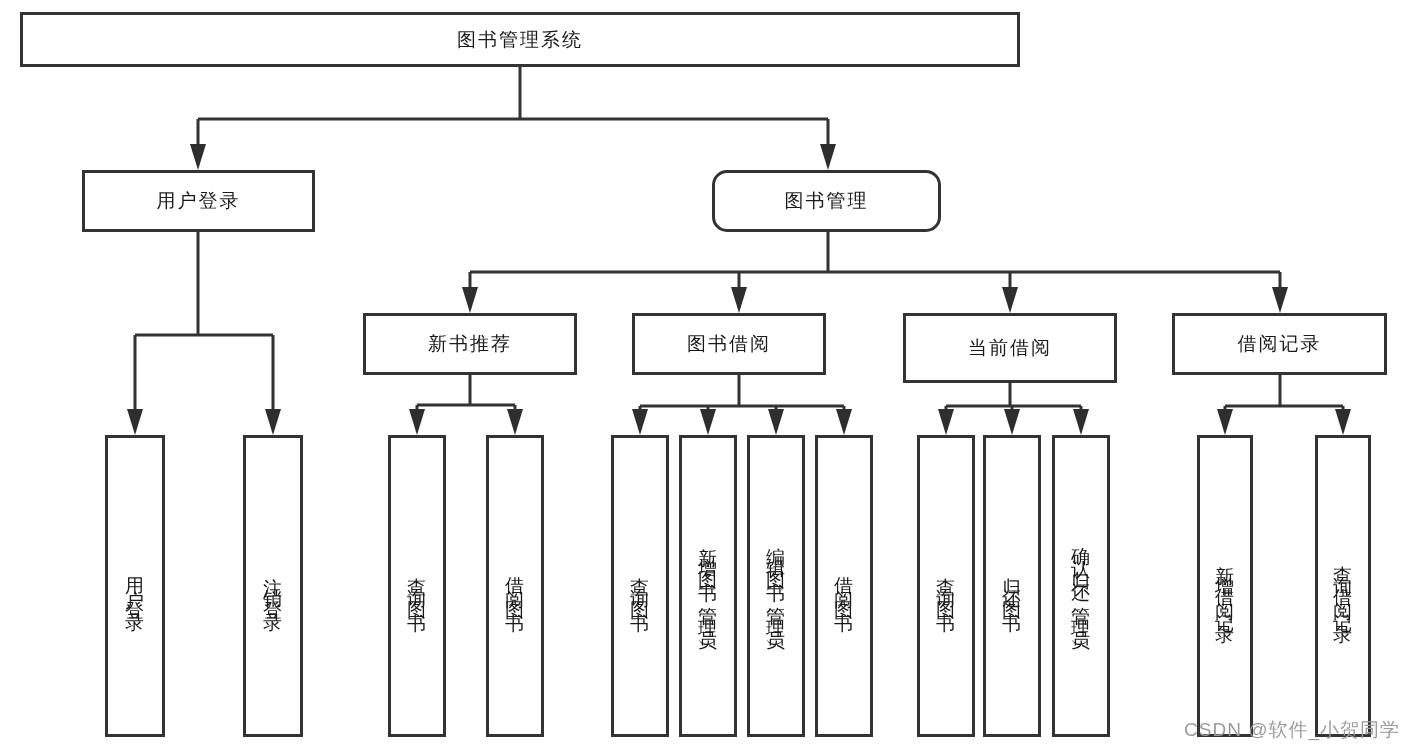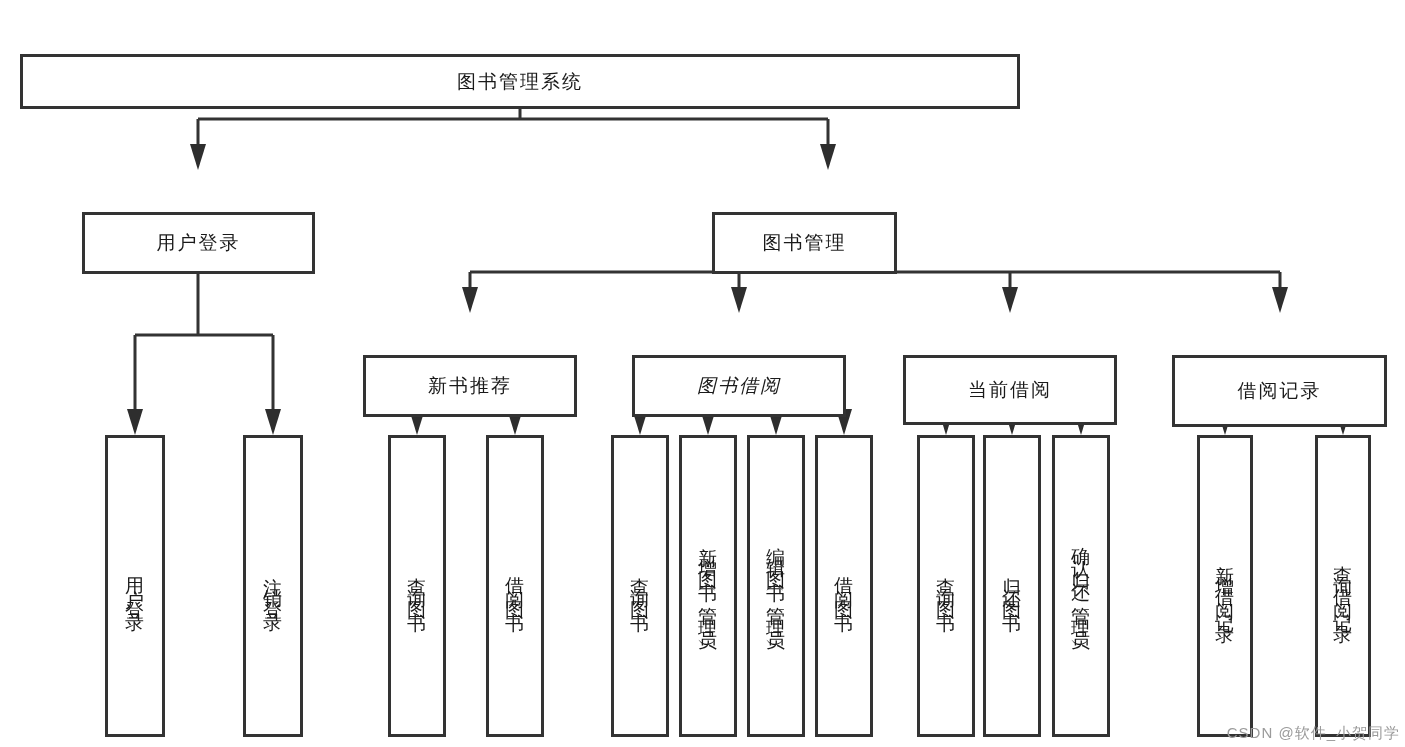--- a/index.html
+++ b/index.html
@@ -29,33 +29,32 @@
     background: #ffffff;
     color: #1a1a1a;
     display: flex;
     align-items: center;
     justify-content: center;
     font-size: 19px;
   }
   .h-box {
     letter-spacing: 2px;
     white-space: nowrap;
-    margin-top: 42px;
   }
   .v-box {
     writing-mode: vertical-rl;
     letter-spacing: 12px;
     line-height: 1;
   }
   .watermark {
     position: absolute;
     right: 5px;
     bottom: 4px;
     color: #9b9b9b;
-    font-size: 15px;
+    font-size: 19px;
     letter-spacing: 1px;
     white-space: nowrap;
   }
 </style>
 </head>
 <body>
 
 <div id="canvas">
 
   <svg id="connectors" viewBox="0 0 1405 747" xmlns="http://www.w3.org/2000/svg">
@@ -85,26 +84,26 @@
       <polygon points="1004,409 1020,409 1012,435"></polygon>
       <polygon points="1073,409 1089,409 1081,435"></polygon>
       <polygon points="1217,409 1233,409 1225,435"></polygon>
       <polygon points="1335,409 1351,409 1343,435"></polygon>
     </g>
   </svg>
 
   <div class="box h-box" style="left:20px; top:12px; width:1000px; height:55px;">图书管理系统</div>
 
   <div class="box h-box" style="left:82px; top:170px; width:233px; height:62px;">用户登录</div>
-  <div class="box h-box" style="left:712px; top:170px; width:185px; height:62px;">图书管理</div>
+  <div class="box h-box" style="left:712px; top:170px; width:229px; height:62px;border-radius:15px;">图书管理</div>
 
   <div class="box h-box" style="left:363px; top:313px; width:214px; height:62px;text-align:right;">新书推荐</div>
-  <div class="box h-box" style="left:632px; top:313px; width:214px; height:62px;font-style:italic;">图书借阅</div>
+  <div class="box h-box" style="left:632px; top:313px; width:194px; height:62px;">图书借阅</div>
   <div class="box h-box" style="left:903px; top:313px; width:214px; height:70px;">当前借阅</div>
-  <div class="box h-box" style="left:1172px; top:313px; width:215px; height:72px;">借阅记录</div>
+  <div class="box h-box" style="left:1172px; top:313px; width:215px; height:62px;">借阅记录</div>
 
   <div class="box v-box" style="left:105px; top:435px; width:60px; height:302px;">用户登录</div>
   <div class="box v-box" style="left:243px; top:435px; width:60px; height:302px;">注销登录</div>
 
   <div class="box v-box" style="left:388px; top:435px; width:58px; height:302px;">查询图书</div>
   <div class="box v-box" style="left:486px; top:435px; width:58px; height:302px;">借阅图书</div>
 
   <div class="box v-box" style="left:611px; top:435px; width:58px; height:302px;">查询图书</div>
   <div class="box v-box" style="left:679px; top:435px; width:58px; height:302px;">新增图书（管理员）</div>
   <div class="box v-box" style="left:747px; top:435px; width:58px; height:302px;">编辑图书（管理员）</div>

